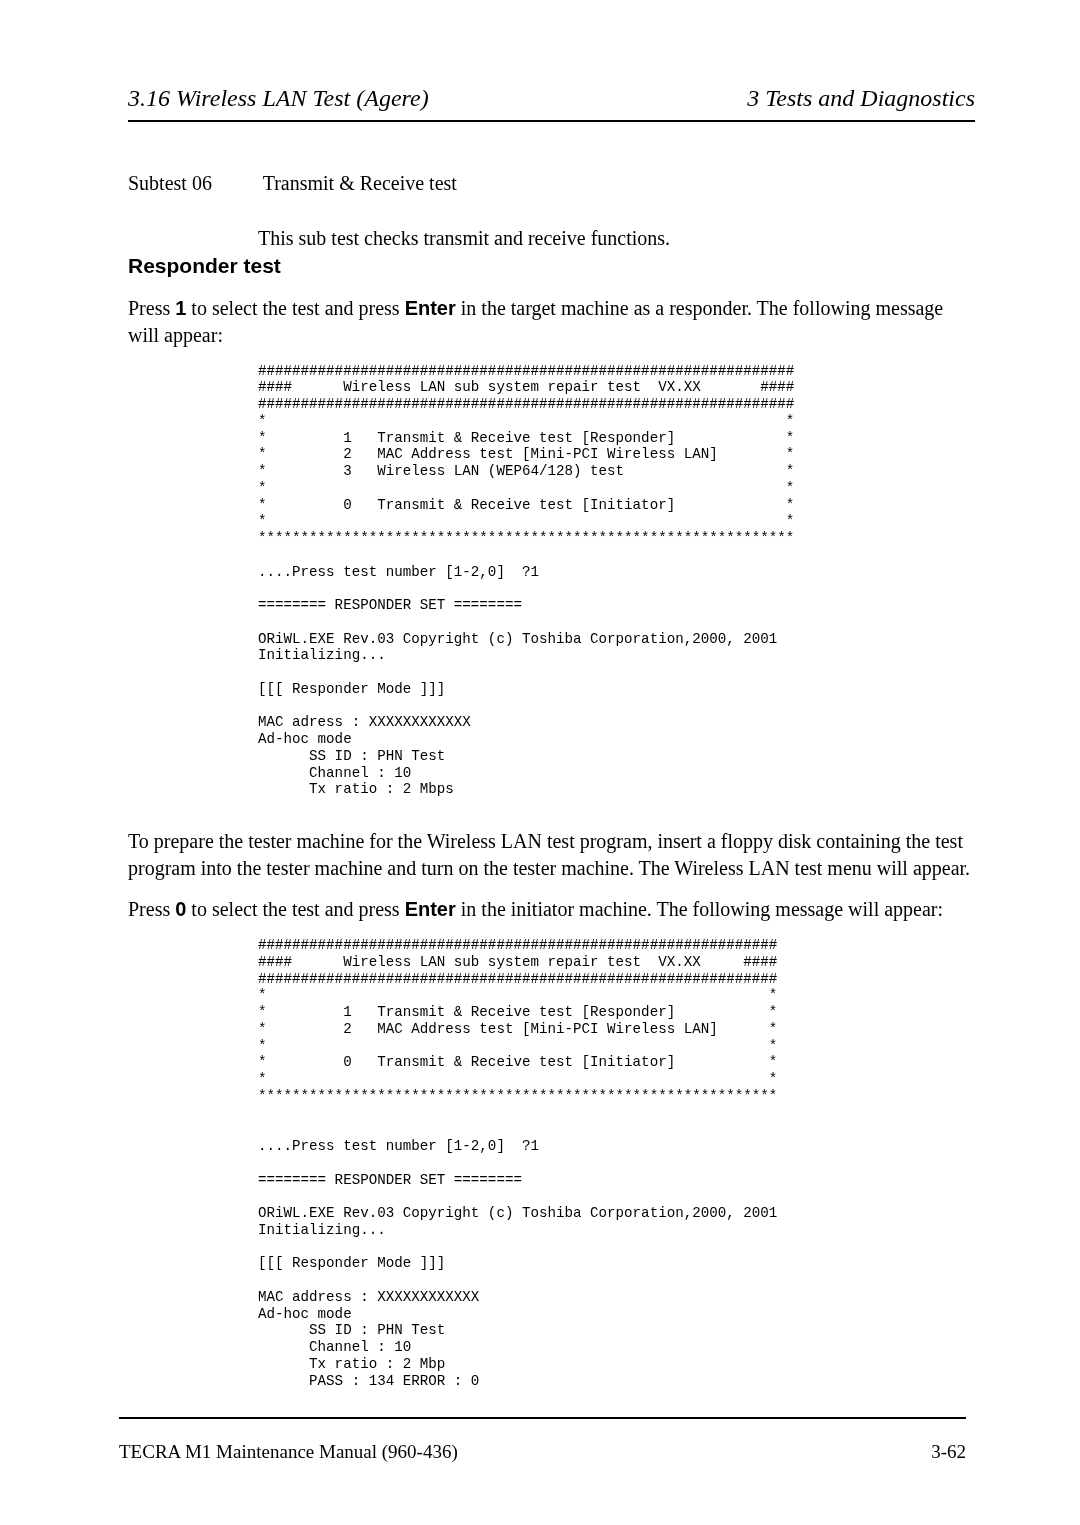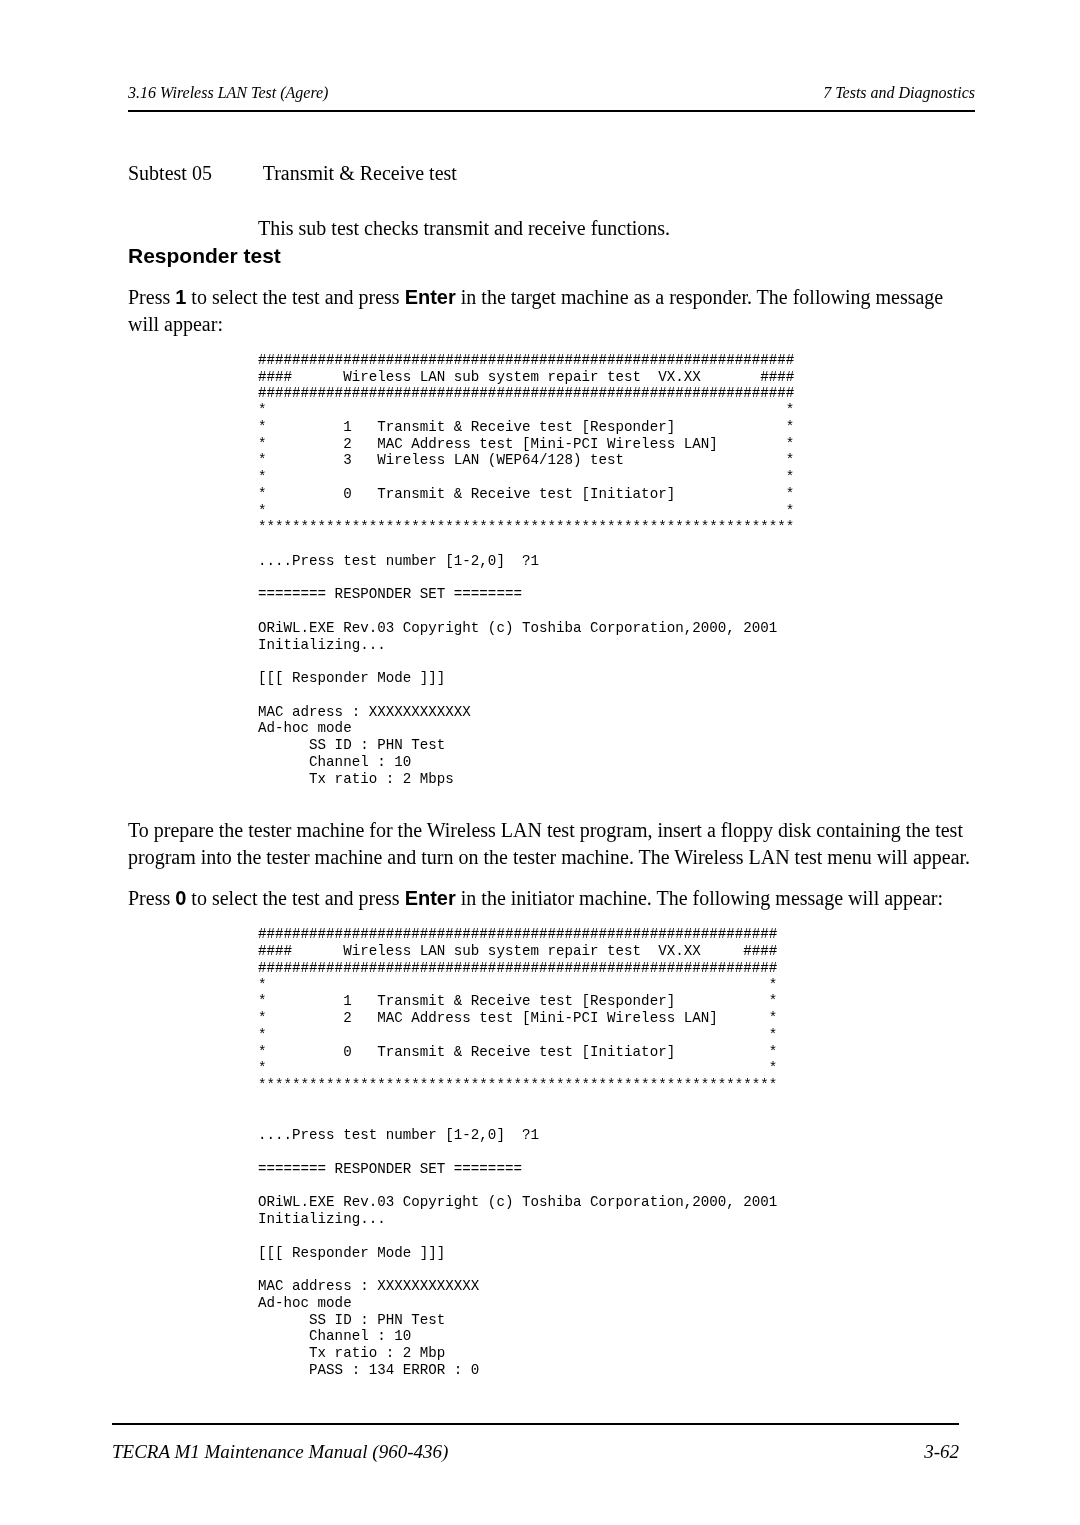--- a/index.html
+++ b/index.html
@@ -10,21 +10,21 @@
     width: 1080px;
     height: 1525px;
     padding: 82px 105px 60px 128px;
     font-size: 20px;
     line-height: 1.35;
   }
   .hdr {
     display: flex;
     justify-content: space-between;
     font-style: italic;
-    font-size: 16px;
+    font-size: 24px;
     border-bottom: 2px solid #000;
     padding-bottom: 6px;
     margin-bottom: 48px;
   }
   .subtest-line { margin-bottom: 28px; }
   .subtest-label { display: inline-block; width: 130px; }
   .indent-body { margin-left: 130px; }
   .section-head {
     font-family: Arial, Helvetica, sans-serif;
     font-weight: bold;
@@ -42,41 +42,40 @@
   }
   pre.code2 {
     font-family: "Courier New", Courier, monospace;
     font-size: 14.2px;
     line-height: 1.18;
     white-space: pre;
     margin: 12px 0 30px 130px;
   }
   .ftr {
     position: absolute;
-    left: 112px;
+    left: 119px;
     width: 847px;
     bottom: 60px;
     border-top: 2px solid #000;
-    padding-top: 14px;
+    padding-top: 20px;
     display: flex;
     justify-content: space-between;
-    font-style: italic;
     font-size: 19px;
   }
 </style>
 </head>
 <body>
 
 <div class="hdr">
   <span>3.16  Wireless LAN Test  (Agere)</span>
-  <span>7   Tests and Diagnostics</span>
+  <span>3   Tests and Diagnostics</span>
 </div>
 
 <div class="subtest-line">
-  <span class="subtest-label">Subtest 05</span>
+  <span class="subtest-label">Subtest 06</span>
   <span>Transmit &amp; Receive test</span>
 </div>
 
 <div class="indent-body">This sub test checks transmit and receive functions.</div>
 
 <div class="section-head">Responder test</div>
 
 <p class="body-para">
   <span>Press </span><span class="kbd">1</span><span> to select the test and press </span><span class="kbd">Enter</span><span> in the target machine as a responder. The following message will appear:</span>
 </p>

